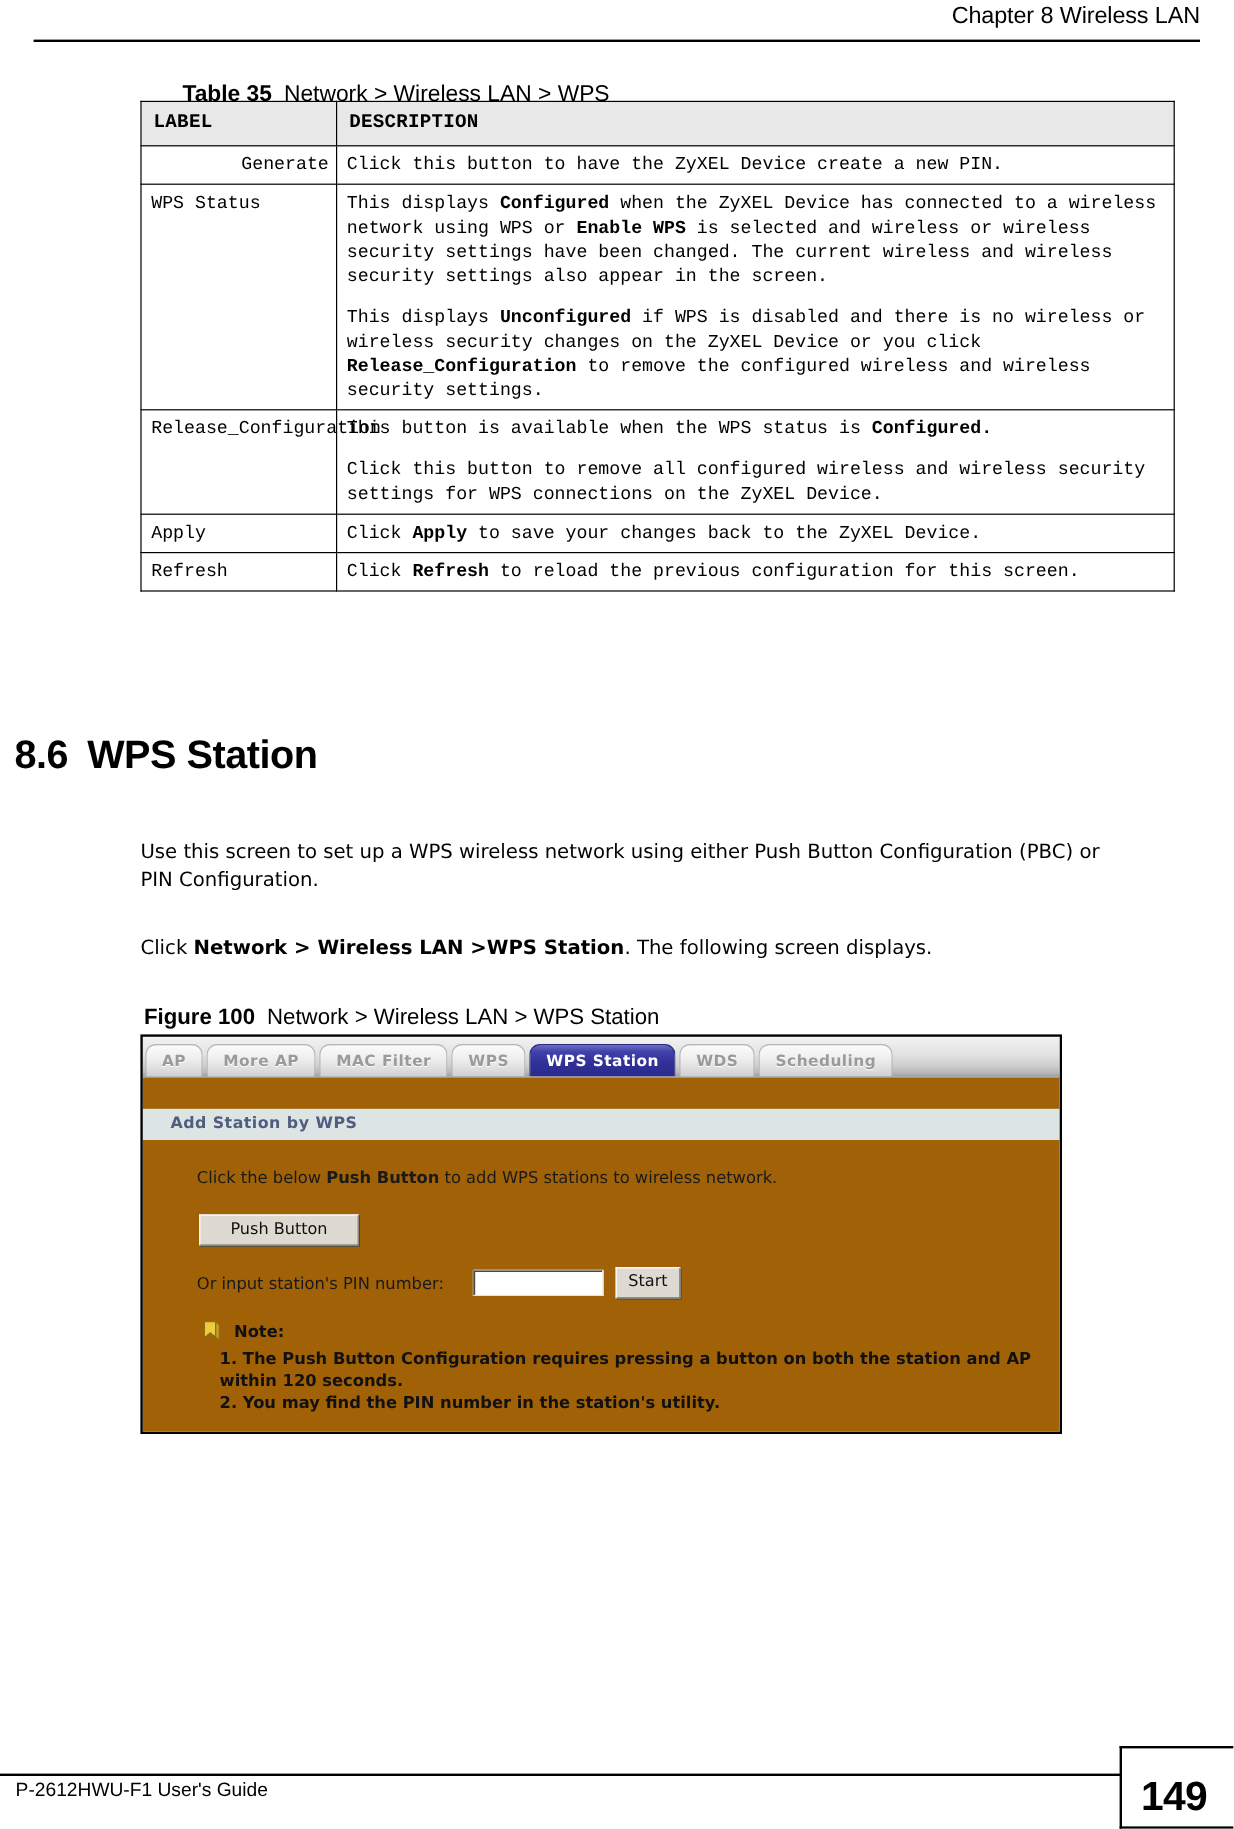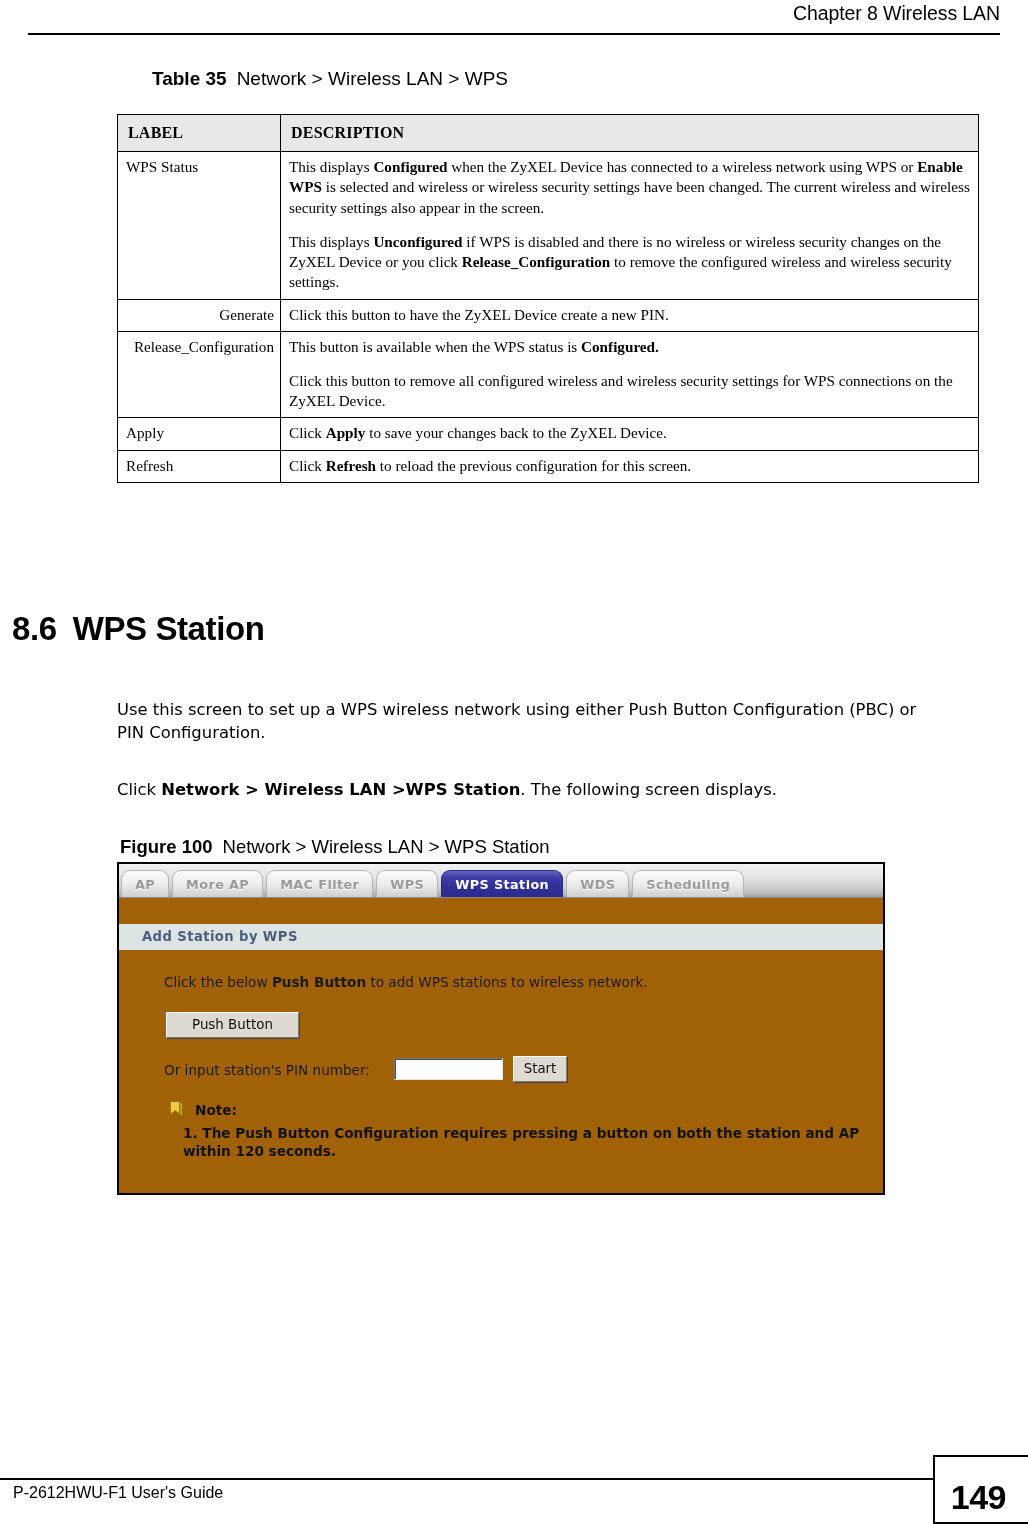--- a/index.html
+++ b/index.html
@@ -55,24 +55,24 @@
     font-weight: bold;
     margin-right: 10px;
   }
   .table-caption .cap-text {
     font-weight: normal;
   }
 
   table.doc-table {
     position: absolute;
     left: 117px;
-    top: 114px;
+    top: 84px;
     width: 862px;
     border-collapse: collapse;
-    font-family: Liberation Serif, serif;
+    font-family: Liberation Mono, monospace;
     font-size: 15.2px;
     line-height: 1.33;
     table-layout: fixed;
   }
   table.doc-table td, table.doc-table th {
     border: 1px solid #000;
     vertical-align: top;
     padding: 5px 8px 6px 8px;
   }
   table.doc-table th {
@@ -357,30 +357,30 @@
       <col>
     </colgroup>
   <thead>
     <tr>
       <th>LABEL</th>
       <th>DESCRIPTION</th>
     </tr>
   </thead>
   <tbody>
       <tr>
+        <td class="cell-label right">Generate</td>
+        <td class="cell-desc">
+          <p><span>Click this button to have the ZyXEL Device create a new PIN.</span></p>
+        </td>
+      </tr>
+      <tr>
         <td class="cell-label">WPS Status</td>
         <td class="cell-desc">
           <p><span>This displays </span><span class="b">Configured</span><span> when the ZyXEL Device has connected to a wireless network using WPS or </span><span class="b">Enable WPS</span><span> is selected and wireless or wireless security settings have been changed. The current wireless and wireless security settings also appear in the screen.</span></p>
           <p><span>This displays </span><span class="b">Unconfigured</span><span> if WPS is disabled and there is no wireless or wireless security changes on the ZyXEL Device or you click </span><span class="b">Release_Configuration</span><span> to remove the configured wireless and wireless security settings.</span></p>
-        </td>
-      </tr>
-      <tr>
-        <td class="cell-label right">Generate</td>
-        <td class="cell-desc">
-          <p><span>Click this button to have the ZyXEL Device create a new PIN.</span></p>
         </td>
       </tr>
       <tr>
         <td class="cell-label right">Release_Configuration</td>
         <td class="cell-desc">
           <p><span>This button is available when the WPS status is </span><span class="b">Configured.</span></p>
           <p><span>Click this button to remove all configured wireless and wireless security settings  for WPS connections on the ZyXEL Device.</span></p>
         </td>
       </tr>
       <tr>
@@ -438,20 +438,21 @@
       <svg class="note-icon" viewBox="0 0 20 20">
         <path d="M3.5 1.5 L13.5 1.5 L13.5 15.5 L8.5 11.3 L3.5 15.5 Z" fill="#efc93e" stroke="#8a6d1b" stroke-width="1"></path>
         <path d="M13.5 1.5 L16.5 4.0 L16.5 17.6 L13.5 15.5 Z" fill="#c9a226" stroke="#8a6d1b" stroke-width="1"></path>
         <path d="M8.5 11.3 L13.5 15.5 L16.5 17.6 L11.6 13.4 Z" fill="#b08d1d" stroke="#8a6d1b" stroke-width="0.8"></path>
       </svg>
       <span class="note-title">Note:</span>
     </div>
 
     <div class="note-lines">
         <div>1. The Push Button Configuration requires pressing a button on both the station and AP within 120 seconds.</div>
+        <div>2. You may find the PIN number in the station's utility.</div>
       </div>
 
   </div>
 </div>
 
 <div class="footer-rule"></div>
 <div class="footer-guide">P-2612HWU-F1 User's Guide</div>
 <div class="footer-pagebox"></div>
 <div class="footer-pagenum">149</div>
 

